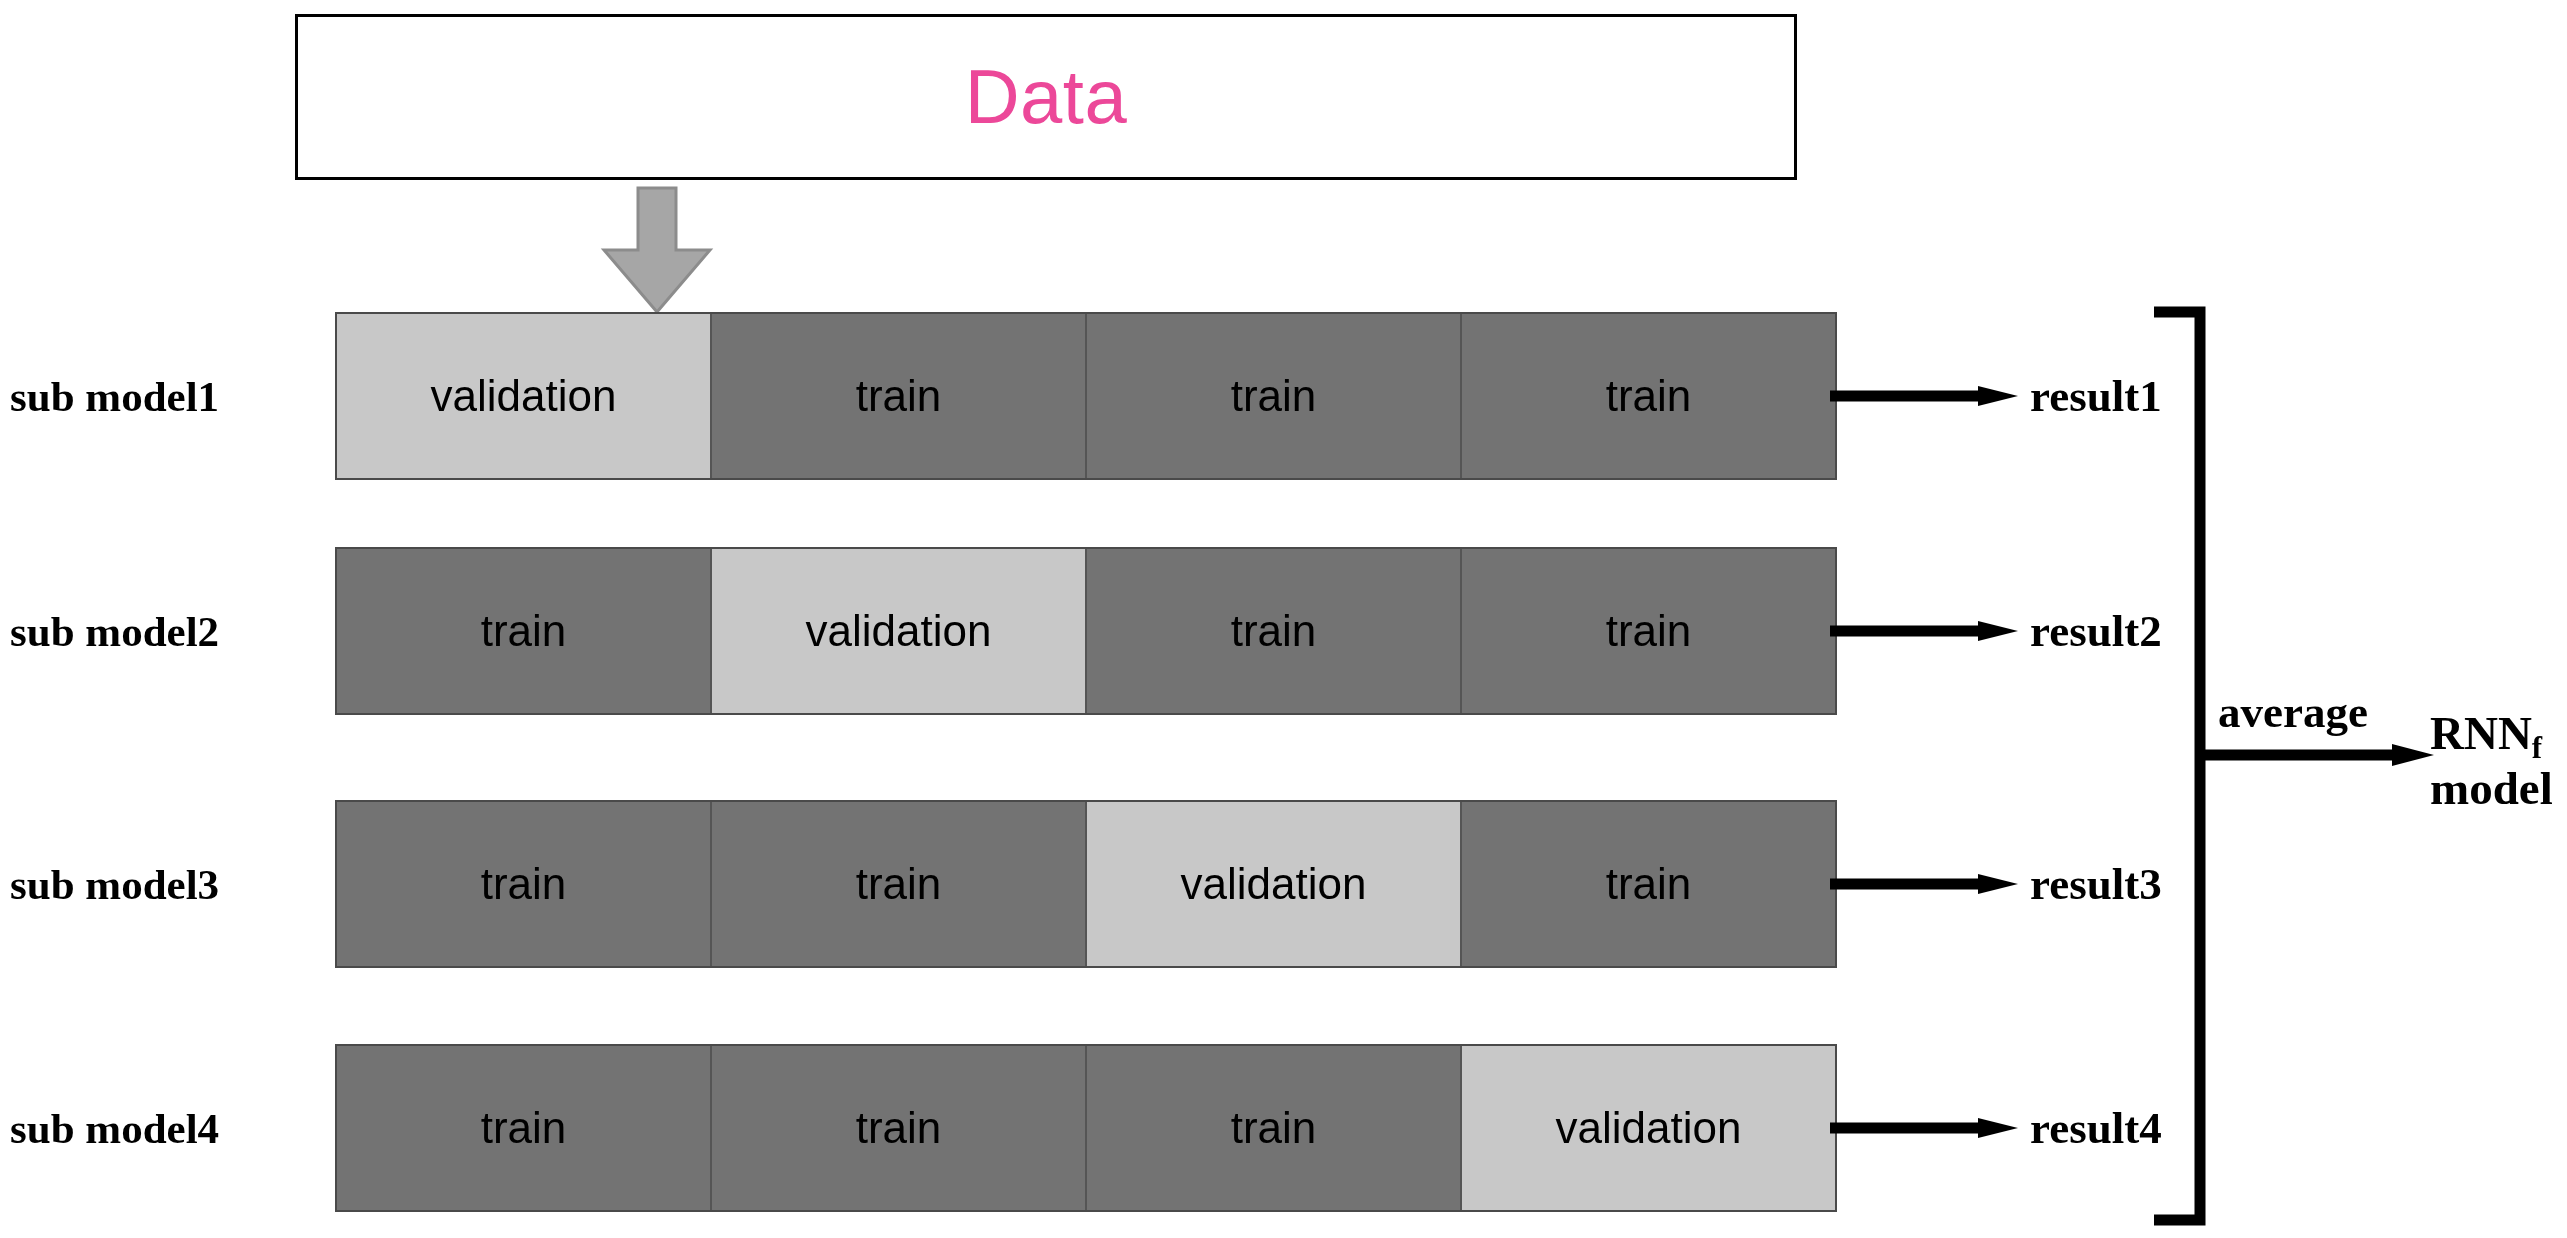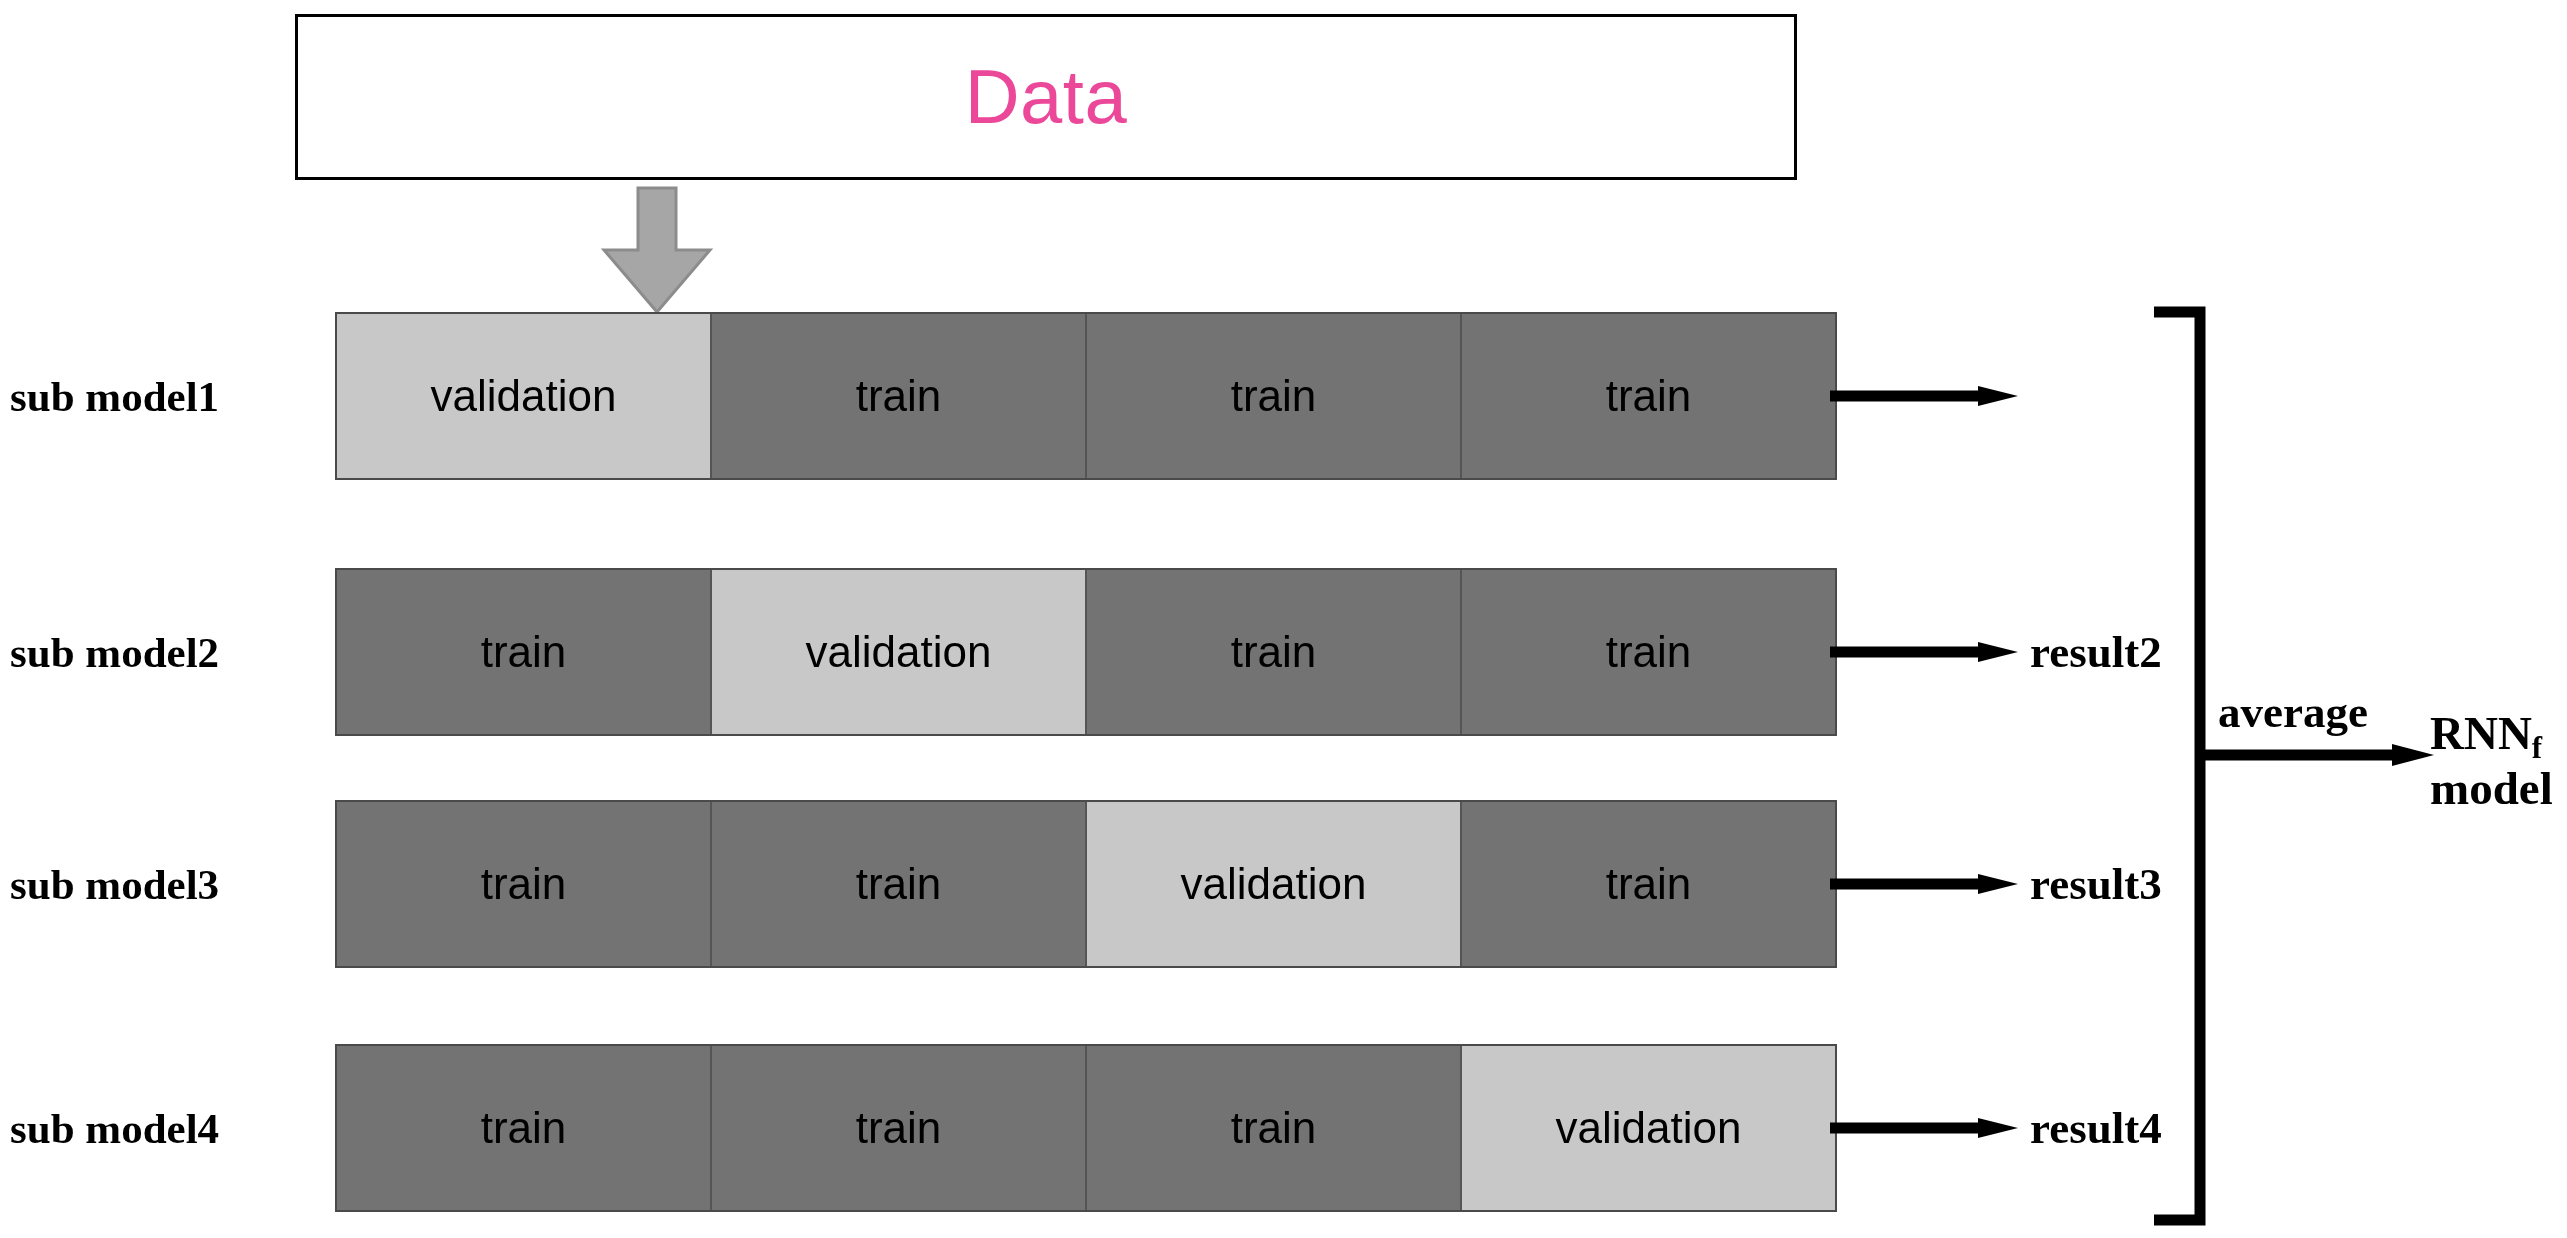--- a/index.html
+++ b/index.html
@@ -186,23 +186,24 @@
       <div class="fold-cell">train</div>
       <div class="fold-cell">train</div>
       <div class="fold-cell">train</div>
     </div>
     <div class="result-arrow">
       <svg width="190" height="24" viewBox="0 0 190 24" xmlns="http://www.w3.org/2000/svg">
         <line x1="0" y1="12" x2="152" y2="12" stroke="#000" stroke-width="11"></line>
         <polygon points="148,2 188,12 148,22" fill="#000"></polygon>
       </svg>
     </div>
-  </div>
-
-  <div class="fold-row" style="top:568px;">
+    <div class="result-label">result1</div>
+  </div>
+
+  <div class="fold-row" style="top:547px;">
     <div class="row-label">sub model2</div>
     <div class="fold-table">
       <div class="fold-cell">train</div>
       <div class="fold-cell validation">validation</div>
       <div class="fold-cell">train</div>
       <div class="fold-cell">train</div>
     </div>
     <div class="result-arrow">
       <svg width="190" height="24" viewBox="0 0 190 24" xmlns="http://www.w3.org/2000/svg">
         <line x1="0" y1="12" x2="152" y2="12" stroke="#000" stroke-width="11"></line>

